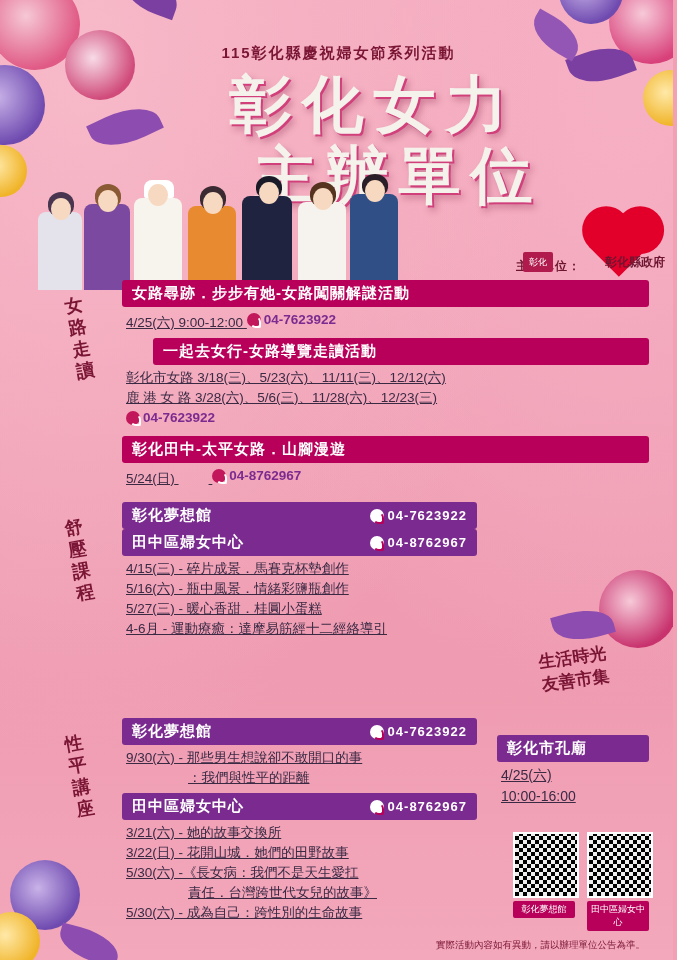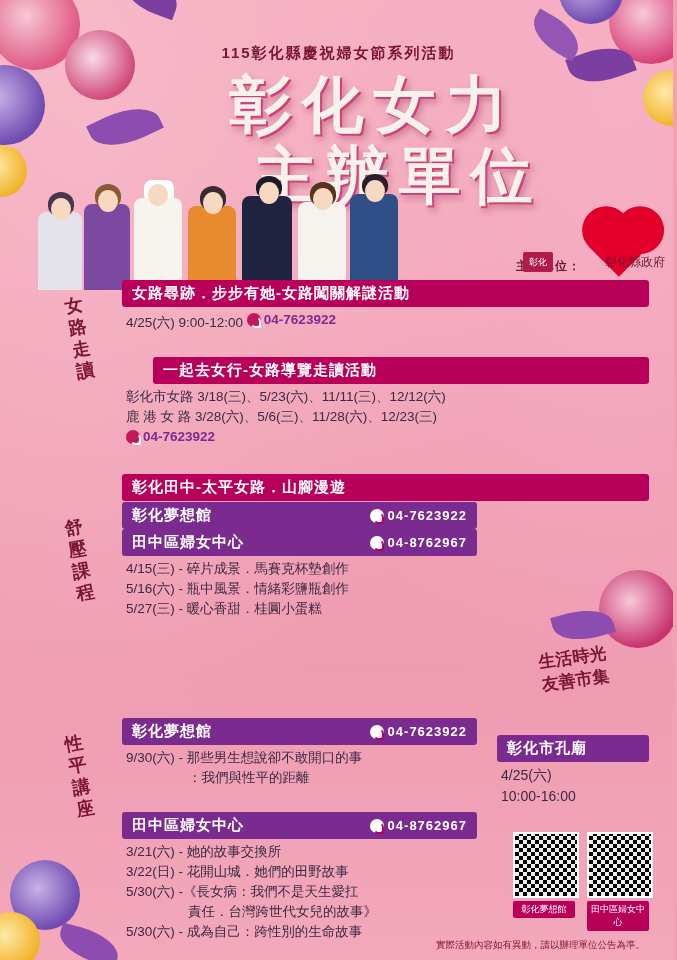--- a/index.html
+++ b/index.html
@@ -114,21 +114,21 @@
     width: 30px; height: 20px;
     background: #b01a4c;
     color: #fff;
     font-size: 9px;
     display: flex; align-items: center; justify-content: center;
     border-radius: 2px;
   }
   .badge-gov {
     font-size: 12px;
     color: #6d1530;
-    font-weight: normal;
+    font-weight: bold;
     align-self: center;
     padding-left: 38px;
   }
 
   
   .people {
     position: absolute;
     left: 38px;
     bottom: 0;
     width: 360px;
@@ -182,24 +182,25 @@
     letter-spacing: 1px;
   }
   .bar.purple { background: #7b2b8f; }
   .bar .phone-in {
     font-size: 13px;
     display: flex;
     align-items: center;
     gap: 4px;
   }
   .rows {
-    padding: 3px 4px 24px 4px;
+    padding: 3px 4px 5px 4px;
     color: #3a2a44;
     font-size: 13.5px;
     line-height: 20px;
+    text-decoration: underline;
   }
   .rows .row { white-space: nowrap; }
   .rows .indent { padding-left: 62px; }
   .phone {
     color: #7b2b8f;
     font-weight: bold;
     display: inline-flex;
     align-items: center;
     gap: 3px;
   }
@@ -450,20 +451,21 @@
           <span>田中區婦女中心</span>
           <span class="phone-in">
             <i class="ph-icon w"></i>
               <span>04-8762967</span>
           </span>
         </div>
         <div class="rows">
           <div class="row">4/15(三) - 碎片成景．馬賽克杯墊創作</div>
           <div class="row">5/16(六) - 瓶中風景．情緒彩鹽瓶創作</div>
           <div class="row">5/27(三) - 暖心香甜．桂圓小蛋糕</div>
+          <div class="row">4-6月 - 運動療癒：達摩易筋經十二經絡導引</div>
         </div>
       </div>
     </div>
 
     <div class="section" style="height:220px;">
       <div class="side-label" style="top:14px;">
         <span>性</span>
         <span>平</span>
         <span>講</span>
         <span>座</span>

